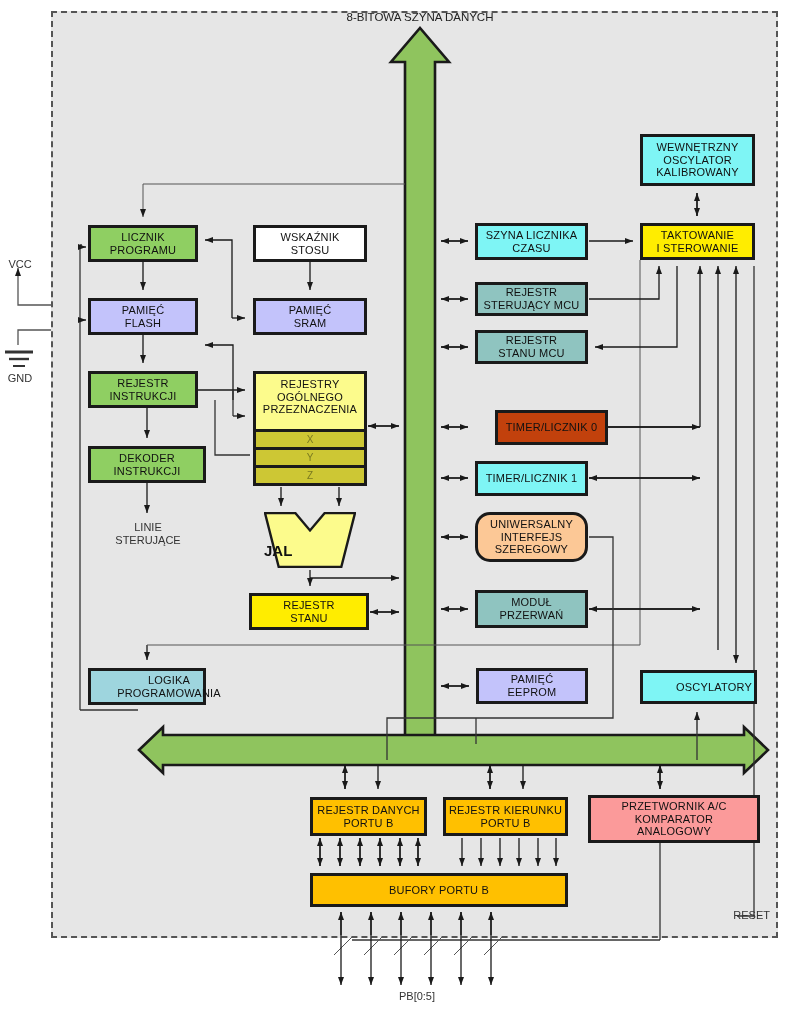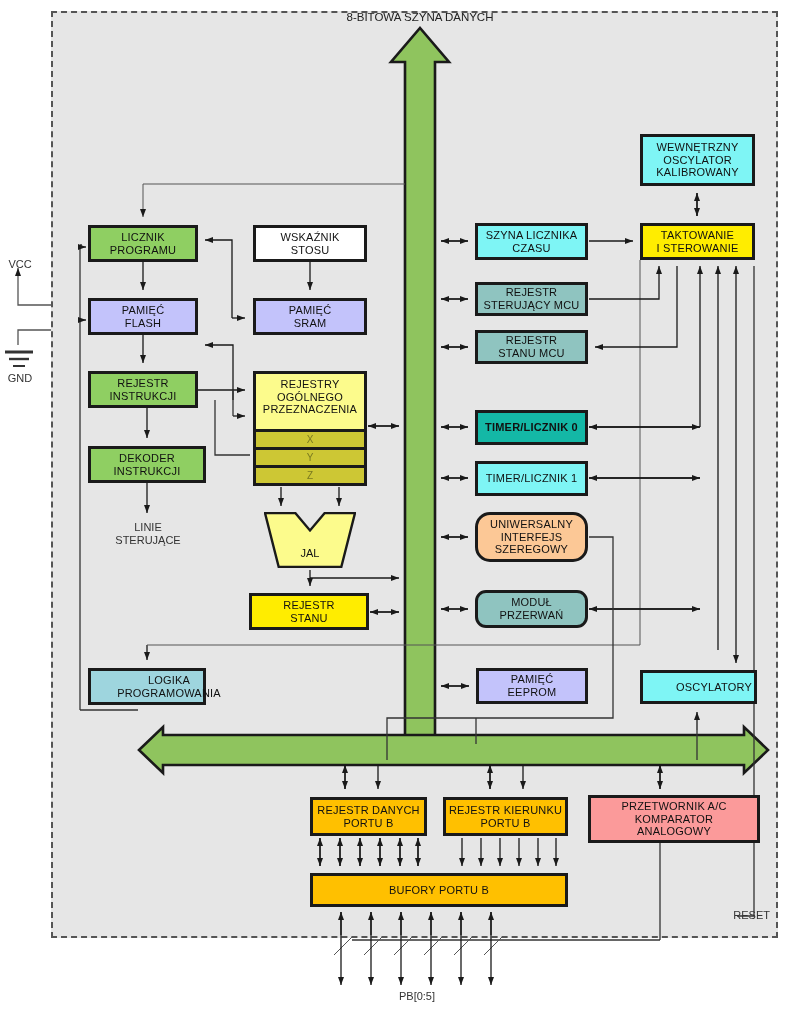--- a/index.html
+++ b/index.html
@@ -9,22 +9,22 @@
         background:#e6e6e6;border:2px dashed #555;box-sizing:border-box;}
   .box{position:absolute;box-sizing:border-box;border:3px solid #1a1a1a;
        display:flex;align-items:center;justify-content:center;text-align:center;
        font-size:11px;line-height:1.15;color:#111;letter-spacing:.2px;}
   .box span{display:block;padding:0 2px;}
   .lbl{position:absolute;font-size:11px;color:#333;text-align:center;line-height:1.2;}
   .ttl{position:absolute;font-size:11.5px;color:#222;text-align:center;}
   svg.wires{position:absolute;left:0;top:0;width:795px;height:1010px;pointer-events:none;}
   .regsub{position:absolute;left:0;box-sizing:border-box;border-top:3px solid #1a1a1a;
           display:flex;align-items:center;justify-content:center;font-size:10px;color:#7a7a20;}
-  .alu{position:absolute;display:flex;align-items:flex-end;justify-content:center;
-       font-size:11px;color:#111;}
+  .alu{position:absolute;display:flex;align-items:flex-end;justify-content:flex-start;
+       font-size:15px;color:#111;font-weight:bold;}
   .alu-text{position:relative;z-index:2;padding-bottom:9px;}
 </style>
 </head>
 <body>
 
 <div id="root">
 
   <div id="chip"></div>
 
   <svg class="wires" viewBox="0 0 795 1010">
@@ -270,32 +270,32 @@
 CZASU</span>
       </div>
       <div class="box" style="left: 475px; top: 282px; width: 113px; height: 34px; background: rgb(143, 196, 192);">
         <span style="white-space: pre-line;">REJESTR
 STERUJĄCY MCU</span>
       </div>
       <div class="box" style="left: 475px; top: 330px; width: 113px; height: 34px; background: rgb(143, 196, 192);">
         <span style="white-space: pre-line;">REJESTR
 STANU MCU</span>
       </div>
-      <div class="box" style="left: 475px; top: 410px; width: 113px; height: 35px; background: #14b8a6; font-weight: bold;">
+      <div class="box" style="left: 495px; top: 410px; width: 113px; height: 35px; background: #c2410c;">
         <span style="white-space: pre-line;">TIMER/LICZNIK 0</span>
       </div>
       <div class="box" style="left: 475px; top: 461px; width: 113px; height: 35px; background: rgb(126, 245, 245);">
         <span style="white-space: pre-line;">TIMER/LICZNIK 1</span>
       </div>
       <div class="box" style="left: 475px; top: 512px; width: 113px; height: 50px; background: rgb(252, 200, 150); border-radius: 15px;">
         <span style="white-space: pre-line;">UNIWERSALNY
 INTERFEJS
 SZEREGOWY</span>
       </div>
-      <div class="box" style="left: 475px; top: 590px; width: 113px; height: 38px; background: rgb(143, 196, 192); border-radius: 11px;">
+      <div class="box" style="left: 475px; top: 590px; width: 113px; height: 38px; background: rgb(143, 196, 192);">
         <span style="white-space: pre-line;">MODUŁ
 PRZERWAŃ</span>
       </div>
       <div class="box" style="left: 476px; top: 668px; width: 112px; height: 36px; background: rgb(195, 195, 251);">
         <span style="white-space: pre-line;">PAMIĘĆ
 EEPROM</span>
       </div>
       <div class="box" style="left: 640px; top: 134px; width: 115px; height: 52px; background: rgb(126, 245, 245);">
         <span style="white-space: pre-line;">WEWNĘTRZNY
 OSCYLATOR

